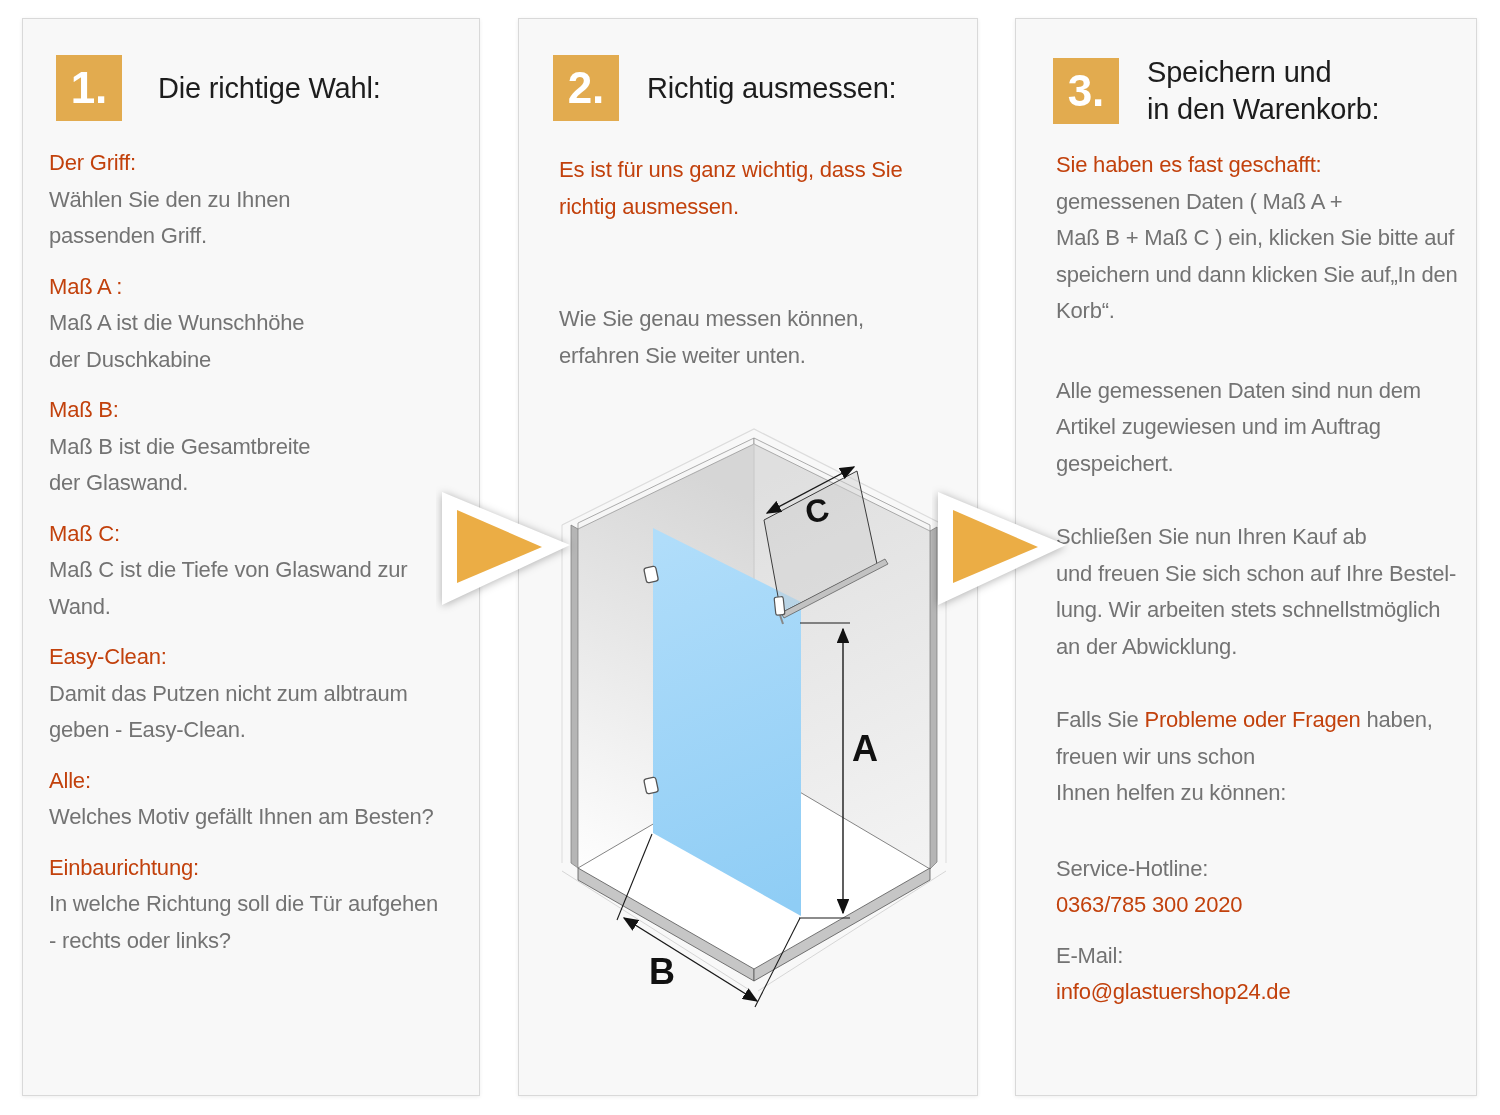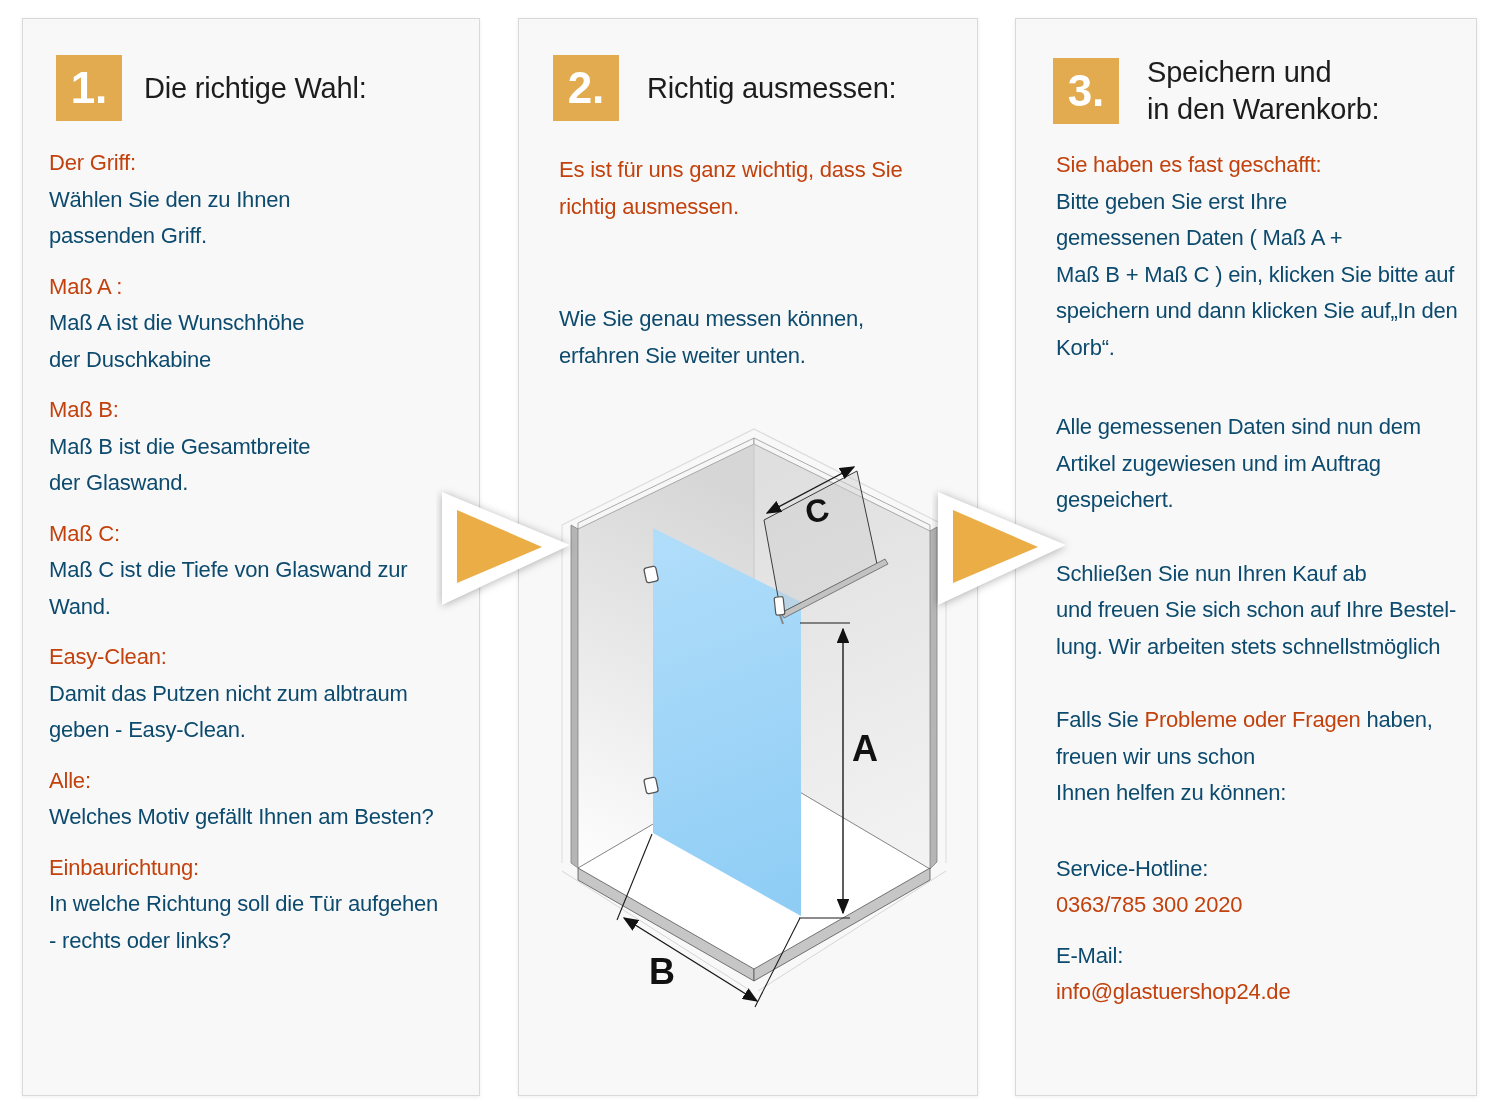--- a/index.html
+++ b/index.html
@@ -12,32 +12,32 @@
   .card2{left:518px;width:460px;}
   .card3{left:1015px;width:462px;}
   .hdr{display:flex;align-items:center;}
   .card1 .hdr{margin:36px 0 0 33px;}
   .card2 .hdr{margin:36px 0 0 34px;}
   .card3 .hdr{margin:35px 0 0 37px;}
   .badge{width:66px;height:66px;background:#e2ab4f;color:#ffffff;
          font-weight:bold;font-size:44px;display:flex;align-items:center;
          justify-content:center;flex:0 0 66px;}
   .title{font-size:29px;color:#1d1d1d;line-height:37px;letter-spacing:-0.2px;}
-  .card1 .title{margin-left:22px;text-align:center;}
+  .card1 .title{margin-left:36px;text-align:center;}
   .card2 .title{margin-left:28px;}
   .card3 .title{margin-left:28px;}
   .body{font-size:22px;line-height:36.5px;color:#242424;letter-spacing:-0.2px;}
   .card1 .body{margin:24px 0 0 26px;}
   .card2 .body{margin:31px 0 0 40px;}
   .card3 .body{margin:19px 0 0 40px;}
   .block{margin-top:14px;}
   .block:first-child{margin-top:0;}
   .line{white-space:nowrap;}
   .seg-r{color:#c2410c;}
-  .seg-b{color:#0c4a6e;text-align:center;}
+  .seg-b{color:#737373;text-align:center;}
   .diagram{position:absolute;left:27px;top:402px;width:440px;height:670px;}
   .step-arrow{position:absolute;top:484px;width:150px;height:130px;}
   .arrow1{left:436px;}
   .arrow2{left:932px;}
   .arrow-white{filter:drop-shadow(0 1px 4px rgba(0,0,0,0.30));}
   svg text{font-family:"Liberation Sans",sans-serif;}
 </style>
 </head>
 <body>
 
@@ -180,35 +180,35 @@
     <div class="hdr">
       <div class="badge">3.</div>
       <div class="title">
           <div>Speichern und</div>
           <div>in den Warenkorb:</div>
         </div>
     </div>
     <div class="body">
         <div class="block" style="margin-top: 0px;">
           <div class="line"><span class="seg-r">Sie haben es fast geschafft:</span></div>
-          <div class="line"><span class="seg-b">Bitte geben Sie erst Ihre</span></div>
           <div class="line"><span class="seg-b">gemessenen Daten ( Maß A +</span></div>
           <div class="line"><span class="seg-b">Maß B + Maß C ) ein, klicken Sie bitte auf</span></div>
           <div class="line"><span class="seg-b">speichern und dann klicken Sie auf„In den</span></div>
           <div class="line"><span class="seg-b">Korb“.</span></div>
         </div>
         <div class="block" style="margin-top: 43px;">
           <div class="line"><span class="seg-b">Alle gemessenen Daten sind nun dem</span></div>
           <div class="line"><span class="seg-b">Artikel zugewiesen und im Auftrag</span></div>
           <div class="line"><span class="seg-b">gespeichert.</span></div>
         </div>
         <div class="block" style="margin-top: 37px;">
           <div class="line"><span class="seg-b">Schließen Sie nun Ihren Kauf ab</span></div>
           <div class="line"><span class="seg-b">und freuen Sie sich schon auf Ihre Bestel-</span></div>
           <div class="line"><span class="seg-b">lung. Wir arbeiten stets schnellstmöglich</span></div>
+          <div class="line"><span class="seg-b">an der Abwicklung.</span></div>
         </div>
         <div class="block" style="margin-top: 37px;">
           <div class="line"><span class="seg-b">Falls Sie </span><span class="seg-r">Probleme oder Fragen</span><span class="seg-b"> haben,</span></div>
           <div class="line"><span class="seg-b">freuen wir uns schon</span></div>
           <div class="line"><span class="seg-b">Ihnen helfen zu können:</span></div>
         </div>
         <div class="block" style="margin-top: 39px;">
           <div class="line"><span class="seg-b">Service-Hotline:</span></div>
           <div class="line"><span class="seg-r">0363/785 300 2020</span></div>
         </div>

